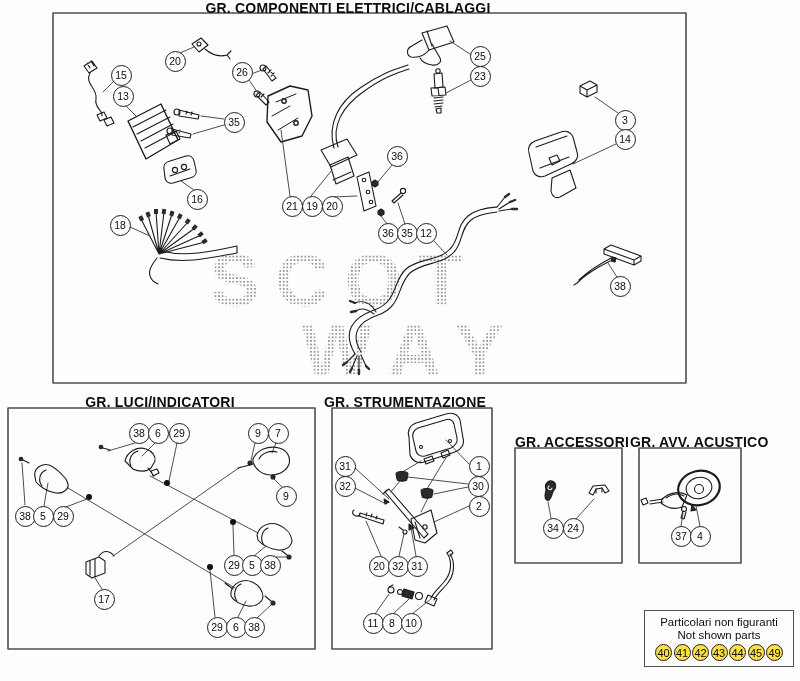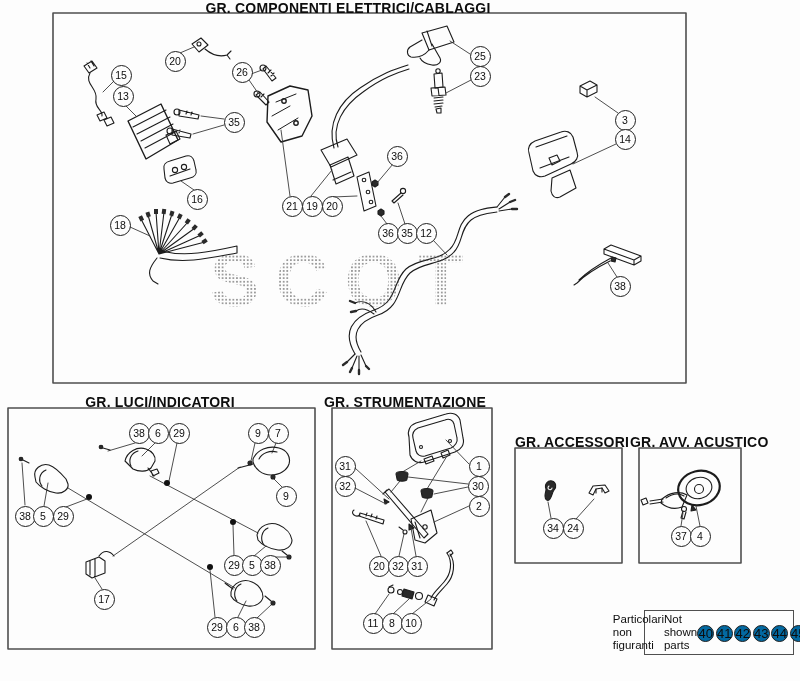--- a/index.html
+++ b/index.html
@@ -13,27 +13,27 @@
            font-size:10.5px;color:#0d0d0d;box-sizing:border-box;z-index:5;}
   #watermark{position:absolute;left:200px;top:244px;z-index:2;pointer-events:none;line-height:1;}
   .wm{display:block;font-weight:bold;color:transparent;
       background-image:radial-gradient(circle,rgba(75,75,75,.55) .9px,rgba(0,0,0,0) 1.15px);
       background-size:3.6px 3.6px;-webkit-background-clip:text;background-clip:text;}
   @supports not ((-webkit-background-clip:text) or (background-clip:text)){
     .wm{color:rgba(90,90,90,.16);background-image:none;}
   }
   .wm1{font-size:74px;letter-spacing:16px;margin-left:10px;}
   .wm2{font-size:74px;letter-spacing:20px;margin-left:102px;margin-top:-4px;}
-  #not-shown-box{position:absolute;left:644px;top:610px;width:150px;height:45px;
+  #not-shown-box{position:absolute;left:644px;top:610px;width:150px;height:57px;
                  border:1.5px solid #4f4f4f;box-sizing:border-box;background:#fdfdfd;
-                 display:flex;flex-direction:row;align-items:center;justify-content:center;}
+                 display:flex;flex-direction:column;align-items:center;justify-content:center;}
   #not-shown-box .ns-line{font-size:11.5px;color:#0d0d0d;line-height:1.15;}
   #ns-badges{display:flex;gap:1.5px;margin-top:2px;}
-  .badge{width:17px;height:17px;border:1.1px solid #1f1f1f;border-radius:50%;background:#0369a1;
-         display:flex;align-items:center;justify-content:center;font-size:13px;color:#0d0d0d;
+  .badge{width:17px;height:17px;border:1.1px solid #1f1f1f;border-radius:50%;background:#fde047;
+         display:flex;align-items:center;justify-content:center;font-size:11px;color:#0d0d0d;
          box-sizing:border-box;}
   #copyright{position:absolute;left:163px;top:658px;width:400px;text-align:center;
              font-size:13.5px;font-weight:bold;color:#0d0d0d;}
 </style>
 </head>
 <body>
 
 <div id="page">
 
   <svg id="art" width="800" height="681" viewBox="0 0 800 681" fill="none" stroke="#1c1c1c" stroke-width="1.1" stroke-linecap="round" stroke-linejoin="round">
@@ -330,20 +330,21 @@
       <path d="M692,505 l4,5 l-5,1 z" fill="#2a2a2a"></path>
     </g>
     <g stroke="#3a3a3a" stroke-width="0.9">
       <path d="M681,526 L683,513"></path>
         <path d="M700,526 L696,506"></path>
     </g>
   </svg>
 
   <div id="watermark">
     <span class="wm wm1">SCOT</span>
+    <span class="wm wm2">WAY</span>
   </div>
 
   <div class="sec-title" style="left:148px;top:0px;width:400px;">GR. COMPONENTI ELETTRICI/CABLAGGI</div>
   <div class="sec-title" style="left:10px;top:394px;width:300px;">GR. LUCI/INDICATORI</div>
   <div class="sec-title" style="left:324px;top:394px;width:160px;">GR. STRUMENTAZIONE</div>
   <div class="sec-title" style="left:515px;top:434px;width:107px;">GR. ACCESSORI</div>
   <div class="sec-title" style="left:630px;top:434px;width:118px;">GR. AVV. ACUSTICO</div>
 
   <div id="callouts">
       <div class="callout" style="left: 164.5px; top: 50.5px;">20</div>

